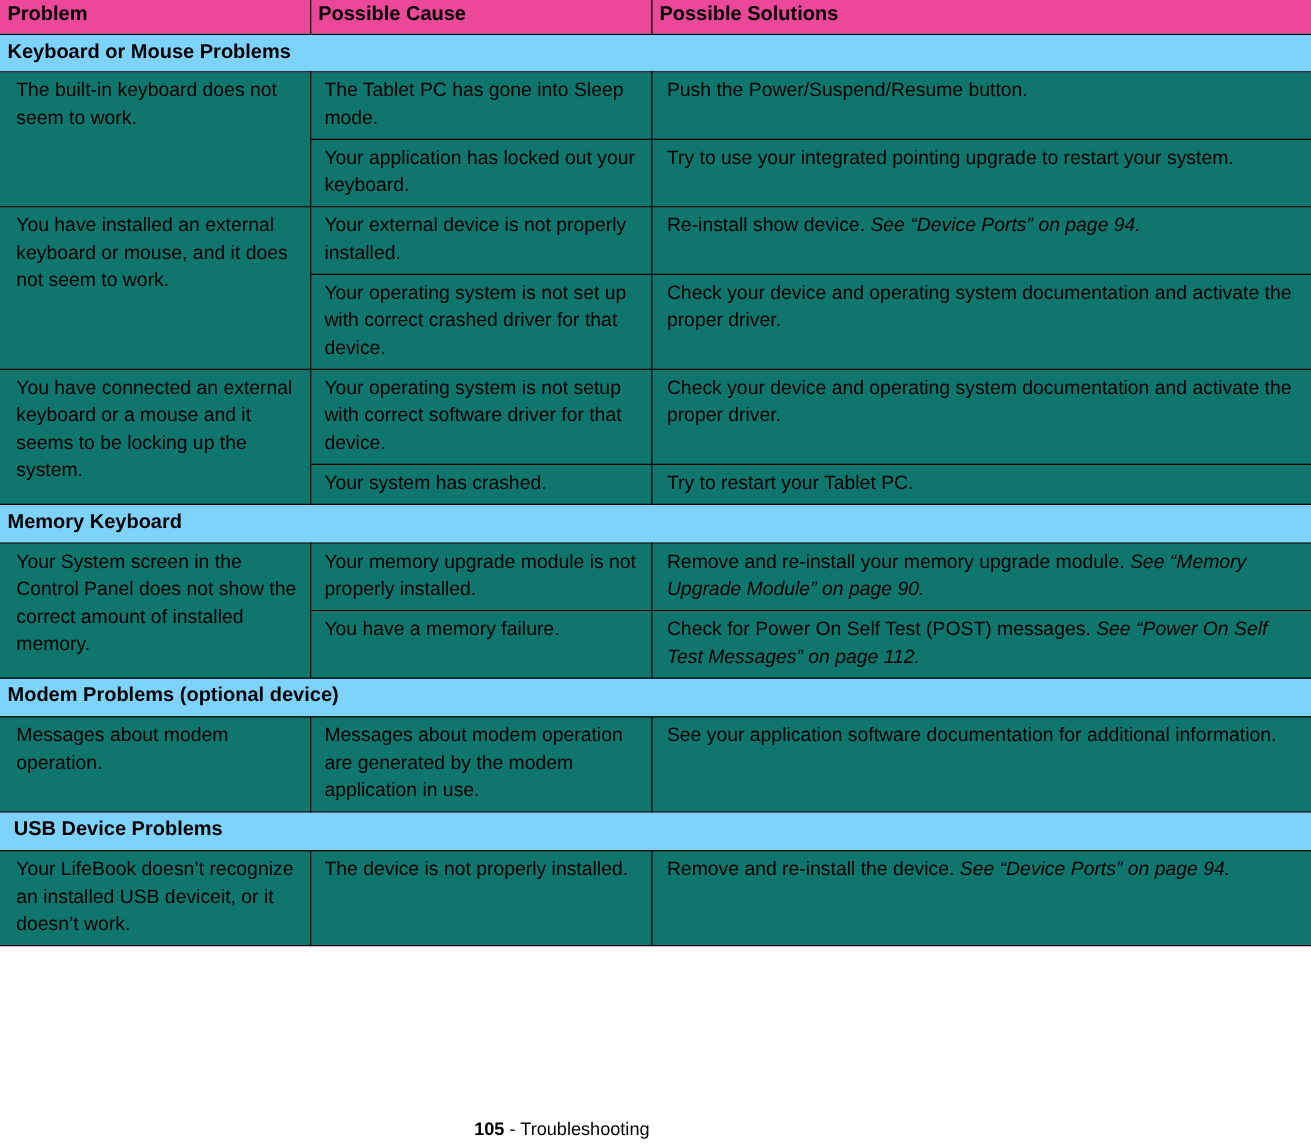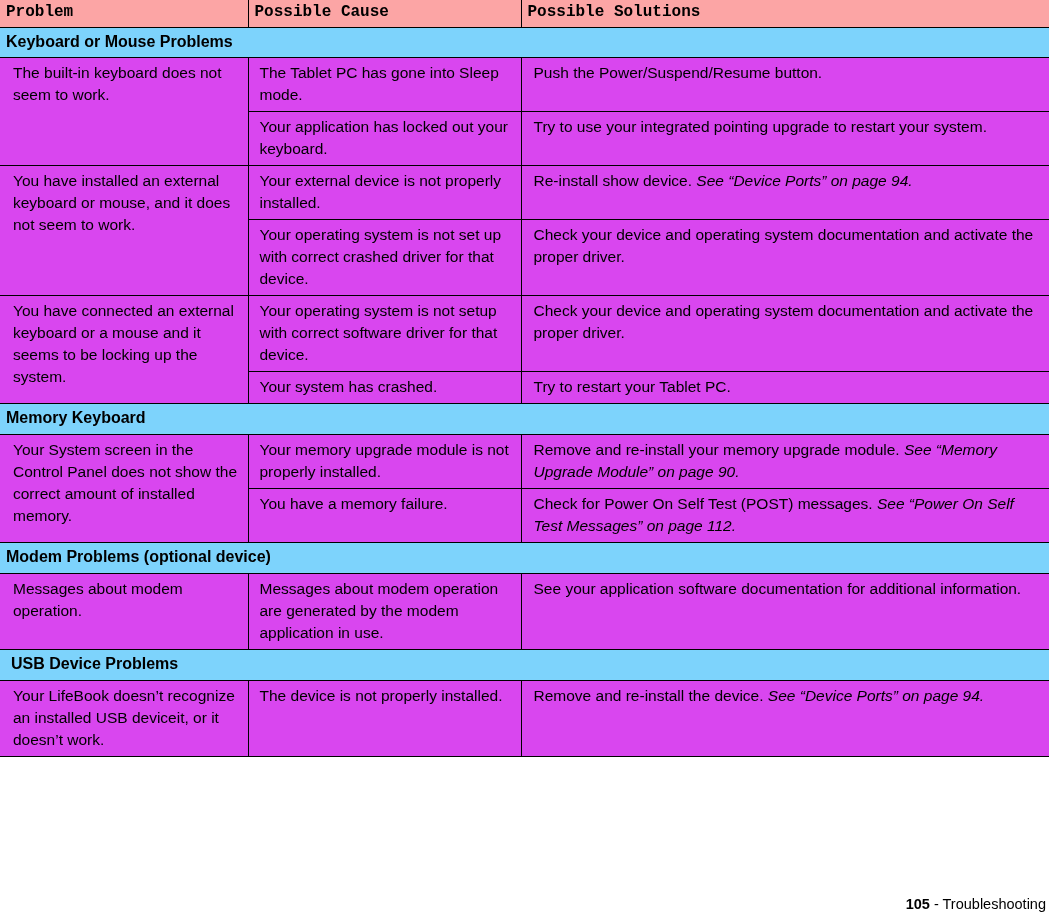--- a/index.html
+++ b/index.html
@@ -37,23 +37,22 @@
 
   
   tr.head-row th {
     border: 1px solid #000000;
     border-top: 0;
     font-weight: bold;
     font-size: 16px;
     text-align: left;
     vertical-align: top;
     padding: 1px 0 3px 6px;
-    background: #fca5a5;
+    background: #ec4899;
     white-space: nowrap;
-    font-family: Liberation Mono, monospace;
   }
   tr.head-row th.h1 { border-left: 0; }
   tr.head-row th.h3 { border-right: 0; margin-top: 13px; }
 
   
   tr.section-row td {
     background: #7dd3fc;
     border: 1px solid #000000;
     border-left: 0;
     border-right: 0;
@@ -65,21 +64,21 @@
   }
   tr.section-row.indented td {
     padding-left: 11px;
   }
 
   
   td.cell {
     border: 1px solid #000000;
     vertical-align: top;
     padding: 4px 8px 5px 25px;
-    background: #d946ef;
+    background: #0f766e;
     margin-left: 26px;
   }
   td.cell.col-problem {
     border-left: 0;
     padding-left: 13px;
     padding-right: 10px;
   }
   td.cell.col-solution {
     border-right: 0;
     padding-left: 12px;
@@ -98,22 +97,22 @@
   }
   .cell-text b {
     font-weight: normal;
   }
 
   
   .footer {
     position: absolute;
     left: 0;
     top: 896px;
-    width: 1046px;
-    text-align: right;
+    width: 899px;
+    text-align: center;
     font-size: 14.5px;
     line-height: 1.2;
   }
   .footer .pgnum { font-weight: bold; }
   .footer .sep { font-weight: normal; }
   .footer .chapter { font-weight: normal; }
 </style>
 </head>
 <body>
 

